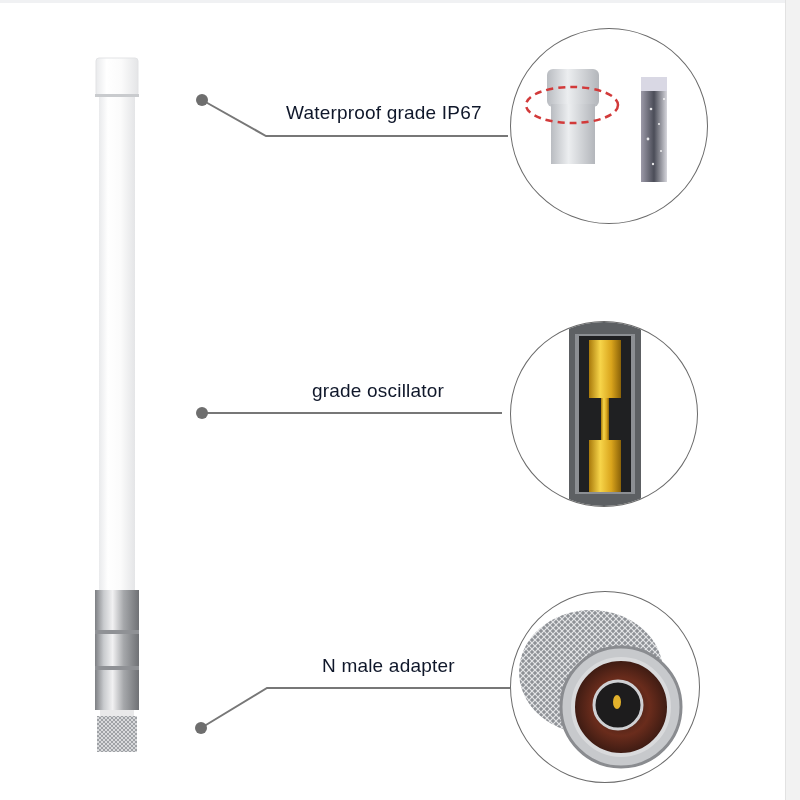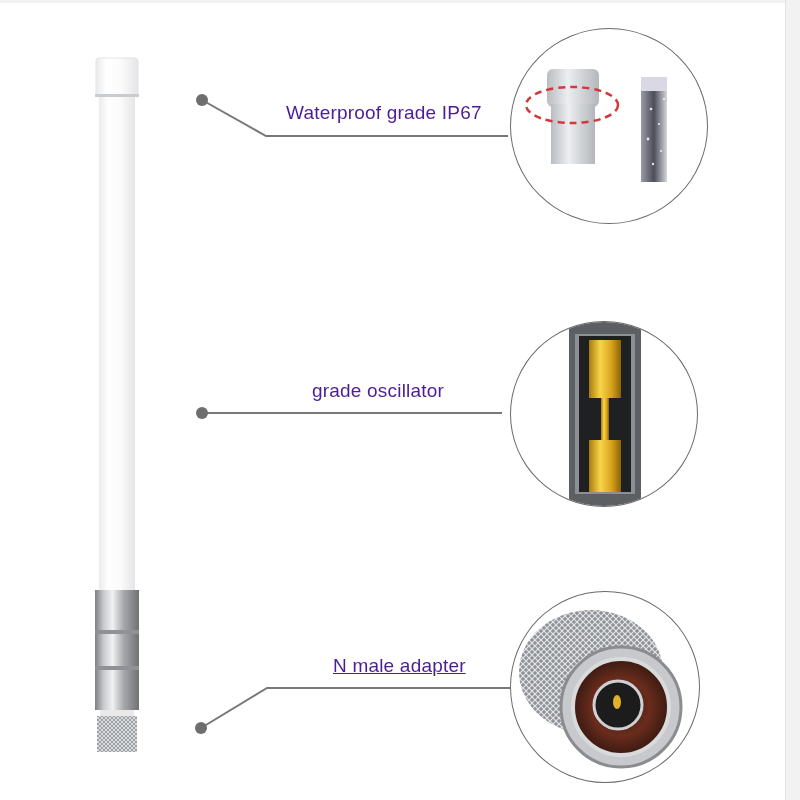--- a/index.html
+++ b/index.html
@@ -10,21 +10,21 @@
   }
   .canvas {
     position: absolute; left: 0; top: 3px; width: 786px; height: 797px;
     background: #ffffff;
   }
   .rightstrip {
     position: absolute; right: 0; top: 0; width: 14px; height: 800px;
     background: #f2f2f2; border-left: 1px solid #e2e2e2;
   }
   .label {
-    position: absolute; color: #4c1d95; font-size: 19px; letter-spacing: 0.2px;
+    position: absolute; color: #0f172a; font-size: 19px; letter-spacing: 0.2px;
     white-space: nowrap;
   }
   svg.overlay { position: absolute; left: 0; top: 0; }
   .circle-wrap {
     position: absolute; border-radius: 50%; overflow: hidden;
     border: 1px solid #6b6b6b; background: #fff;
   }
 </style>
 </head>
 <body>
@@ -78,21 +78,21 @@
     <polyline points="202,413 502,413"></polyline>
     <polyline points="201,728 267,688 510,688"></polyline>
   </g>
   <circle cx="202" cy="100" r="6" fill="#6e6e6e"></circle>
   <circle cx="202" cy="413" r="6" fill="#6e6e6e"></circle>
   <circle cx="201" cy="728" r="6" fill="#6e6e6e"></circle>
 </svg>
 
 <div class="label" style="left:286px; top:102px;">Waterproof grade IP67</div>
 <div class="label" style="left:312px; top:380px;">grade oscillator</div>
-<div class="label" style="left:333px; top:655px;text-decoration:underline;">N male adapter</div>
+<div class="label" style="left:322px; top:655px;">N male adapter</div>
 
 <div class="circle-wrap" style="left:510px; top:28px; width:196px; height:194px;">
   <svg width="196" height="194">
     <defs>
       <linearGradient id="greyCap" x1="0" x2="1">
         <stop offset="0" stop-color="#b9bcc1"></stop>
           <stop offset="0.4" stop-color="#eceef0"></stop>
           <stop offset="1" stop-color="#b3b6bb"></stop>
       </linearGradient>
       <linearGradient id="darkRod" x1="0" x2="1">

